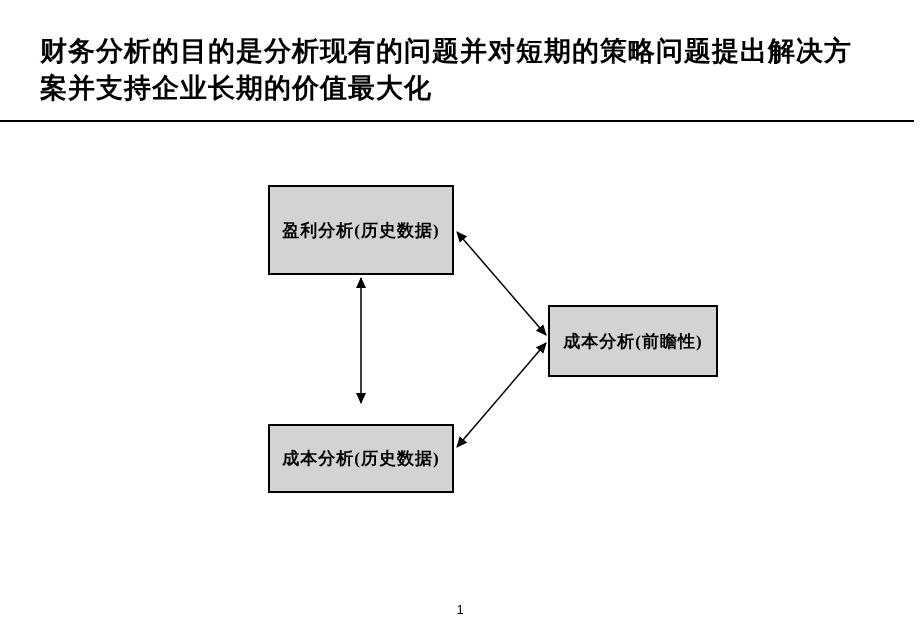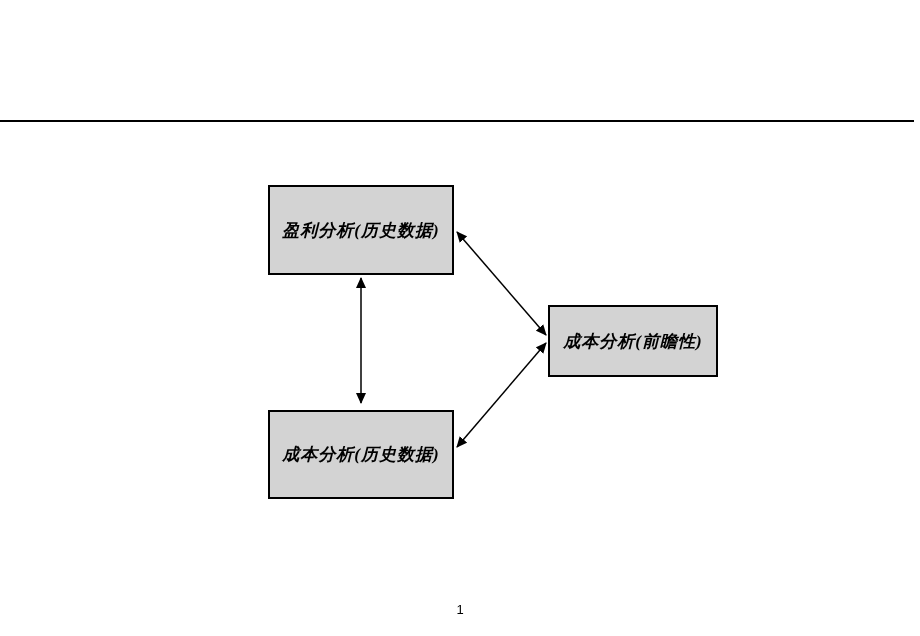--- a/index.html
+++ b/index.html
@@ -33,21 +33,20 @@
     width: 914px;
     height: 0;
     border-top: 2px solid #000000;
   }
   .diagram {
     position: absolute;
     left: 0;
     top: 0;
     width: 920px;
     height: 636px;
-    font-style: italic;
   }
   .node {
     position: absolute;
     box-sizing: border-box;
     background: #d3d3d3;
     border: 2px solid #000000;
     display: flex;
     align-items: center;
     justify-content: center;
     text-align: center;
@@ -57,23 +56,23 @@
     letter-spacing: 1px;
   }
   .node-profit {
     left: 268px;
     top: 185px;
     width: 186px;
     height: 90px;
   }
   .node-cost {
     left: 268px;
-    top: 410px;
+    top: 424px;
     width: 186px;
-    height: 89px;
+    height: 69px;
   }
   .node-investment {
     left: 548px;
     top: 305px;
     width: 170px;
     height: 72px;
   }
   .connector-layer {
     position: absolute;
     left: 0;
@@ -91,20 +90,24 @@
     font-family: "Liberation Sans", "DejaVu Sans", sans-serif;
     font-size: 13px;
     color: #000000;
   }
 </style>
 </head>
 <body>
 
 <div class="slide">
 
+  <div class="slide-title">
+    <span>财务分析的目的是分析现有的问题并对短期的策略问题提出解决方</span><br>
+    <span>案并支持企业长期的价值最大化</span>
+  </div>
 
   <div class="title-rule"></div>
 
   <div class="diagram">
 
     <svg class="connector-layer" width="920" height="636" viewBox="0 0 920 636" xmlns="http://www.w3.org/2000/svg">
       <defs>
         <marker id="arrowhead" markerUnits="userSpaceOnUse" markerWidth="11" markerHeight="10" refX="10" refY="5" orient="auto-start-reverse">
           <path d="M0,0 L11,5 L0,10 Z" fill="#000000"></path>
         </marker>

